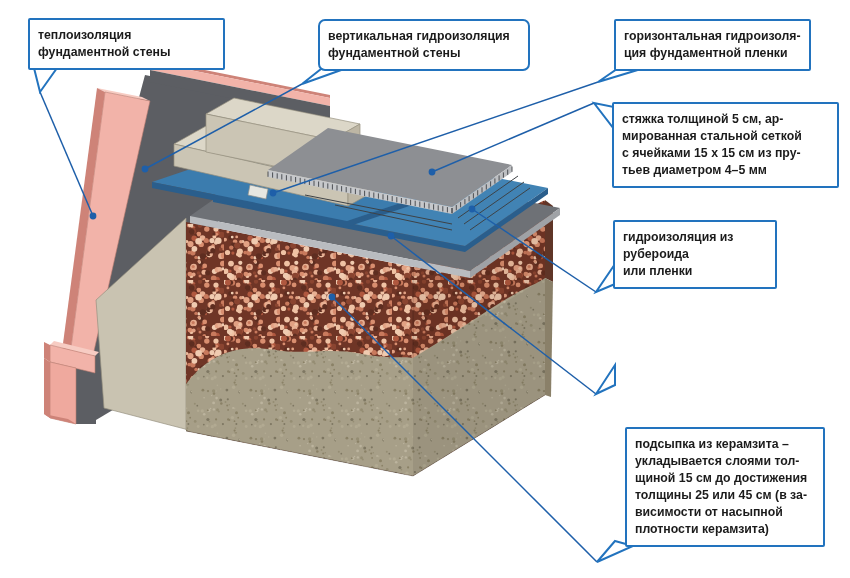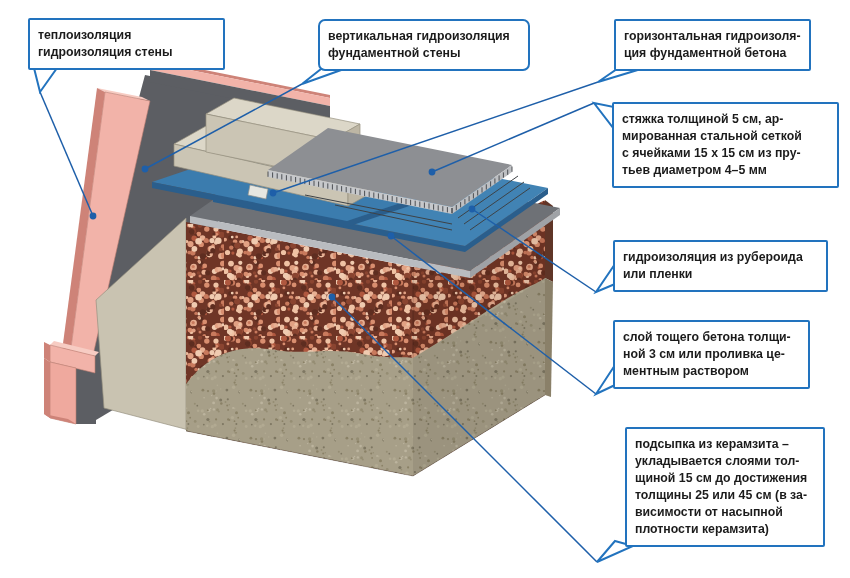--- a/index.html
+++ b/index.html
@@ -352,34 +352,31 @@
     <polygon points="321,69 344,69 302,84" stroke="#2273BE"></polygon>
     <polygon points="617,69 641,69 598,82" stroke="#2273BE"></polygon>
     <polygon points="614,107 614,129 594,103" stroke="#2273BE"></polygon>
     <polygon points="615,264 615,284 596,292" stroke="#2273BE"></polygon>
     <polygon points="615,365 615,385 596,394" stroke="#2273BE"></polygon>
     <polygon points="615,541 633,546 597,562" stroke="#2273BE"></polygon>
   </g>
 </svg>
 
 <div class="callout" style="left: 28px; top: 18px; width: 197px; border-color: rgb(34, 115, 190);"><span>теплоизоляция
-гидроизоляция стены</span></div>
+фундаментной стены</span></div>
 <div class="callout" style="left: 318px; top: 19px; width: 212px; border-color: rgb(34, 115, 190); border-radius: 7px;"><span>вертикальная гидроизоляция
 фундаментной стены</span></div>
 <div class="callout" style="left: 614px; top: 19px; width: 197px; border-color: rgb(34, 115, 190);"><span>горизонтальная гидроизоля-
-ция фундаментной бетона</span></div>
+ция фундаментной пленки</span></div>
 <div class="callout" style="left: 612px; top: 102px; width: 227px; border-color: rgb(34, 115, 190);"><span>стяжка толщиной 5 см, ар-
 мированная стальной сеткой
 с ячейками 15 х 15 см из пру-
 тьев диаметром 4–5 мм</span></div>
-<div class="callout" style="left: 613px; top: 240px; width: 215px; border-color: rgb(34, 115, 190);"><span>гидроизоляция из рубероида
+<div class="callout" style="left: 613px; top: 220px; width: 164px; border-color: rgb(34, 115, 190);"><span>гидроизоляция из рубероида
 или пленки</span></div>
-<div class="callout" style="left: 613px; top: 320px; width: 197px; border-color: rgb(34, 115, 190);"><span>слой тощего бетона толщи-
-ной 3 см или проливка це-
-ментным раствором</span></div>
 <div class="callout" style="left: 625px; top: 427px; width: 200px; border-color: rgb(34, 115, 190);"><span>подсыпка из керамзита –
 укладывается слоями тол-
 щиной 15 см до достижения
 толщины 25 или 45 см (в за-
 висимости от насыпной
 плотности керамзита)</span></div>
 
 </div>
 
 </body></html>

